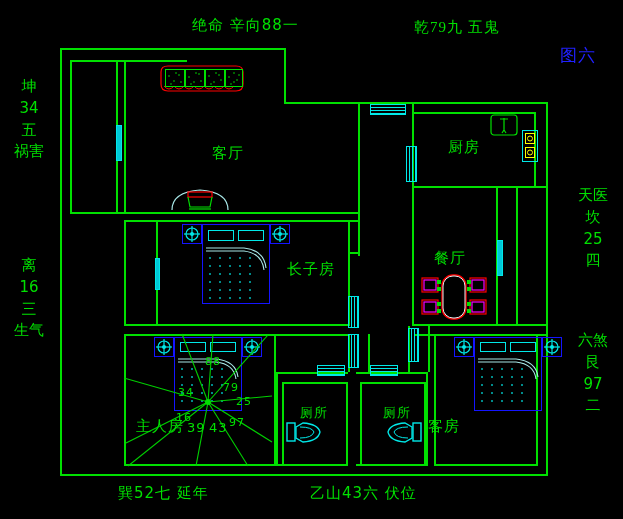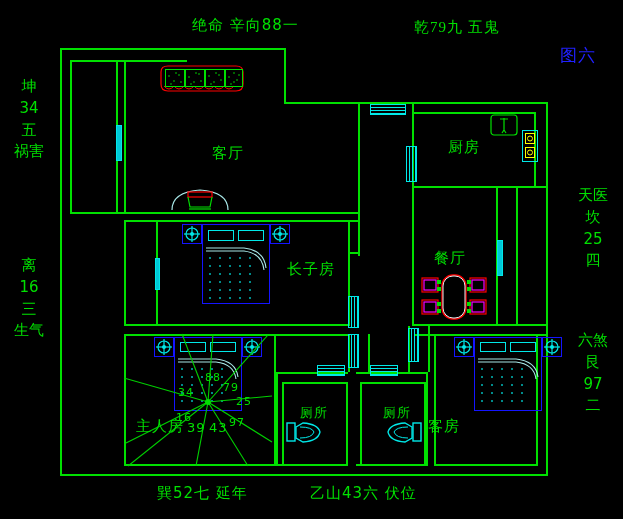--- a/index.html
+++ b/index.html
@@ -46,21 +46,21 @@
   svg.ov{position:absolute;left:0;top:0;width:623px;height:519px;overflow:visible;pointer-events:none;}
 </style>
 </head>
 <body>
 
 <div id="stage">
 
   <div class="lbl" style="left:192px;top:18px;">绝命 辛向88一</div>
   <div class="lbl" style="left:414px;top:20px;font-family:Liberation Serif, serif;">乾79九 五鬼</div>
 
-  <div class="lbl" style="left:118px;top:486px;margin-left:39px;">巽52七  延年</div>
+  <div class="lbl" style="left:118px;top:486px;">巽52七  延年</div>
   <div class="lbl" style="left:310px;top:486px;">乙山43六  伏位</div>
 
   <div class="lbl blue" style="left:560px;top:47px;font-size:17px;">图六</div>
 
   <div class="vstack" style="left:14px;top:76px;">
     <span>坤</span>
     <span>34</span>
     <span>五</span>
     <span>祸害</span>
   </div>
@@ -486,21 +486,21 @@
   <div class="lbl" style="left:212px;top:146px;">客厅</div>
   <div class="lbl" style="left:448px;top:140px;">厨房</div>
   <div class="lbl" style="left:434px;top:251px;">餐厅</div>
   <div class="lbl" style="left:287px;top:262px;">长子房</div>
   <div class="lbl" style="left:136px;top:419px;">主人房</div>
   <div class="lbl small" style="left:300px;top:406px;">厕所</div>
   <div class="lbl small" style="left:383px;top:406px;">厕所</div>
   <div class="lbl" style="left:428px;top:419px;">客房</div>
 
   <div class="lbl tiny" style="left:178px;top:387px;">34</div>
-  <div class="lbl tiny" style="left:205px;top:372px;">88</div>
+  <div class="lbl tiny" style="left:205px;top:356px;">88</div>
   <div class="lbl tiny" style="left:223px;top:382px;">79</div>
   <div class="lbl tiny" style="left:176px;top:412px;">16</div>
   <div class="lbl tiny" style="left:236px;top:396px;">25</div>
   <div class="lbl tiny" style="left:229px;top:417px;">97</div>
   <div class="lbl small" style="left:187px;top:421px;">39</div>
   <div class="lbl small" style="left:209px;top:421px;text-align:right;">43</div>
 
 </div>
 
 </body></html>

